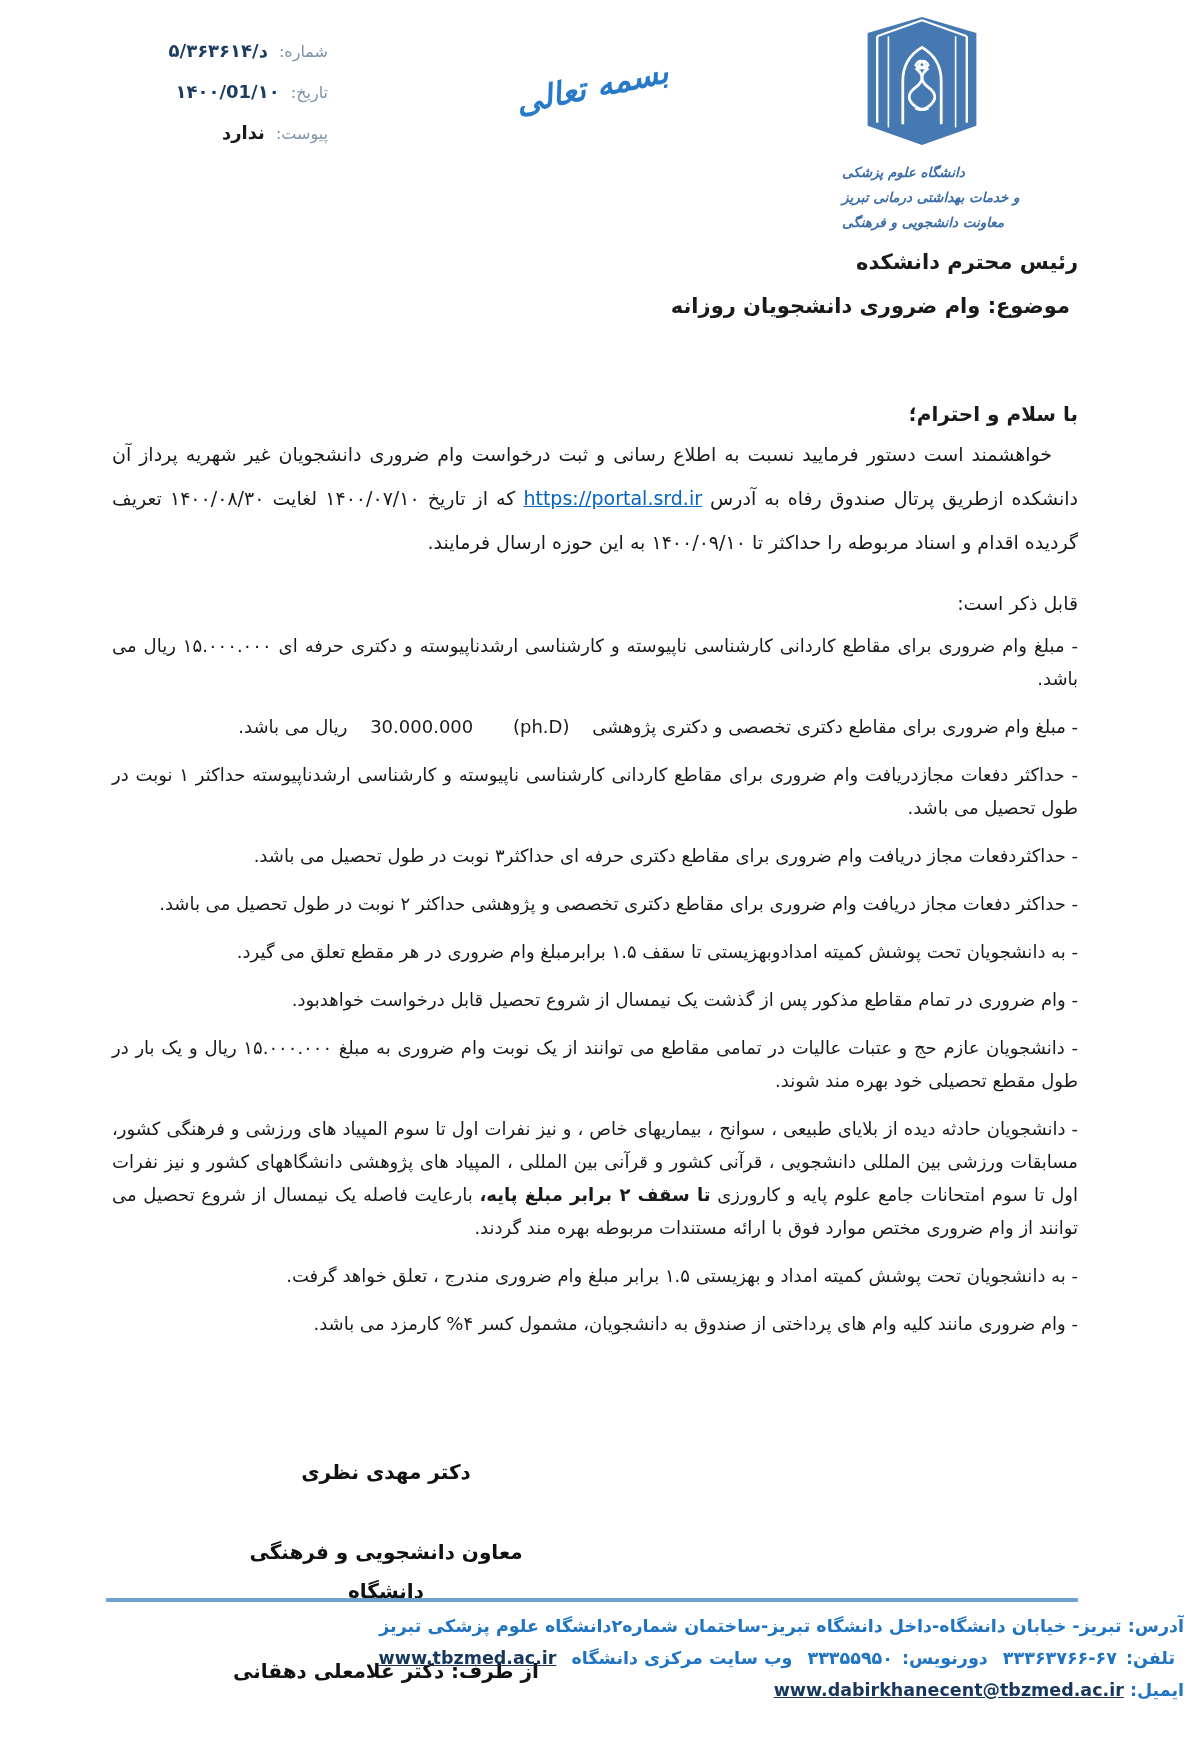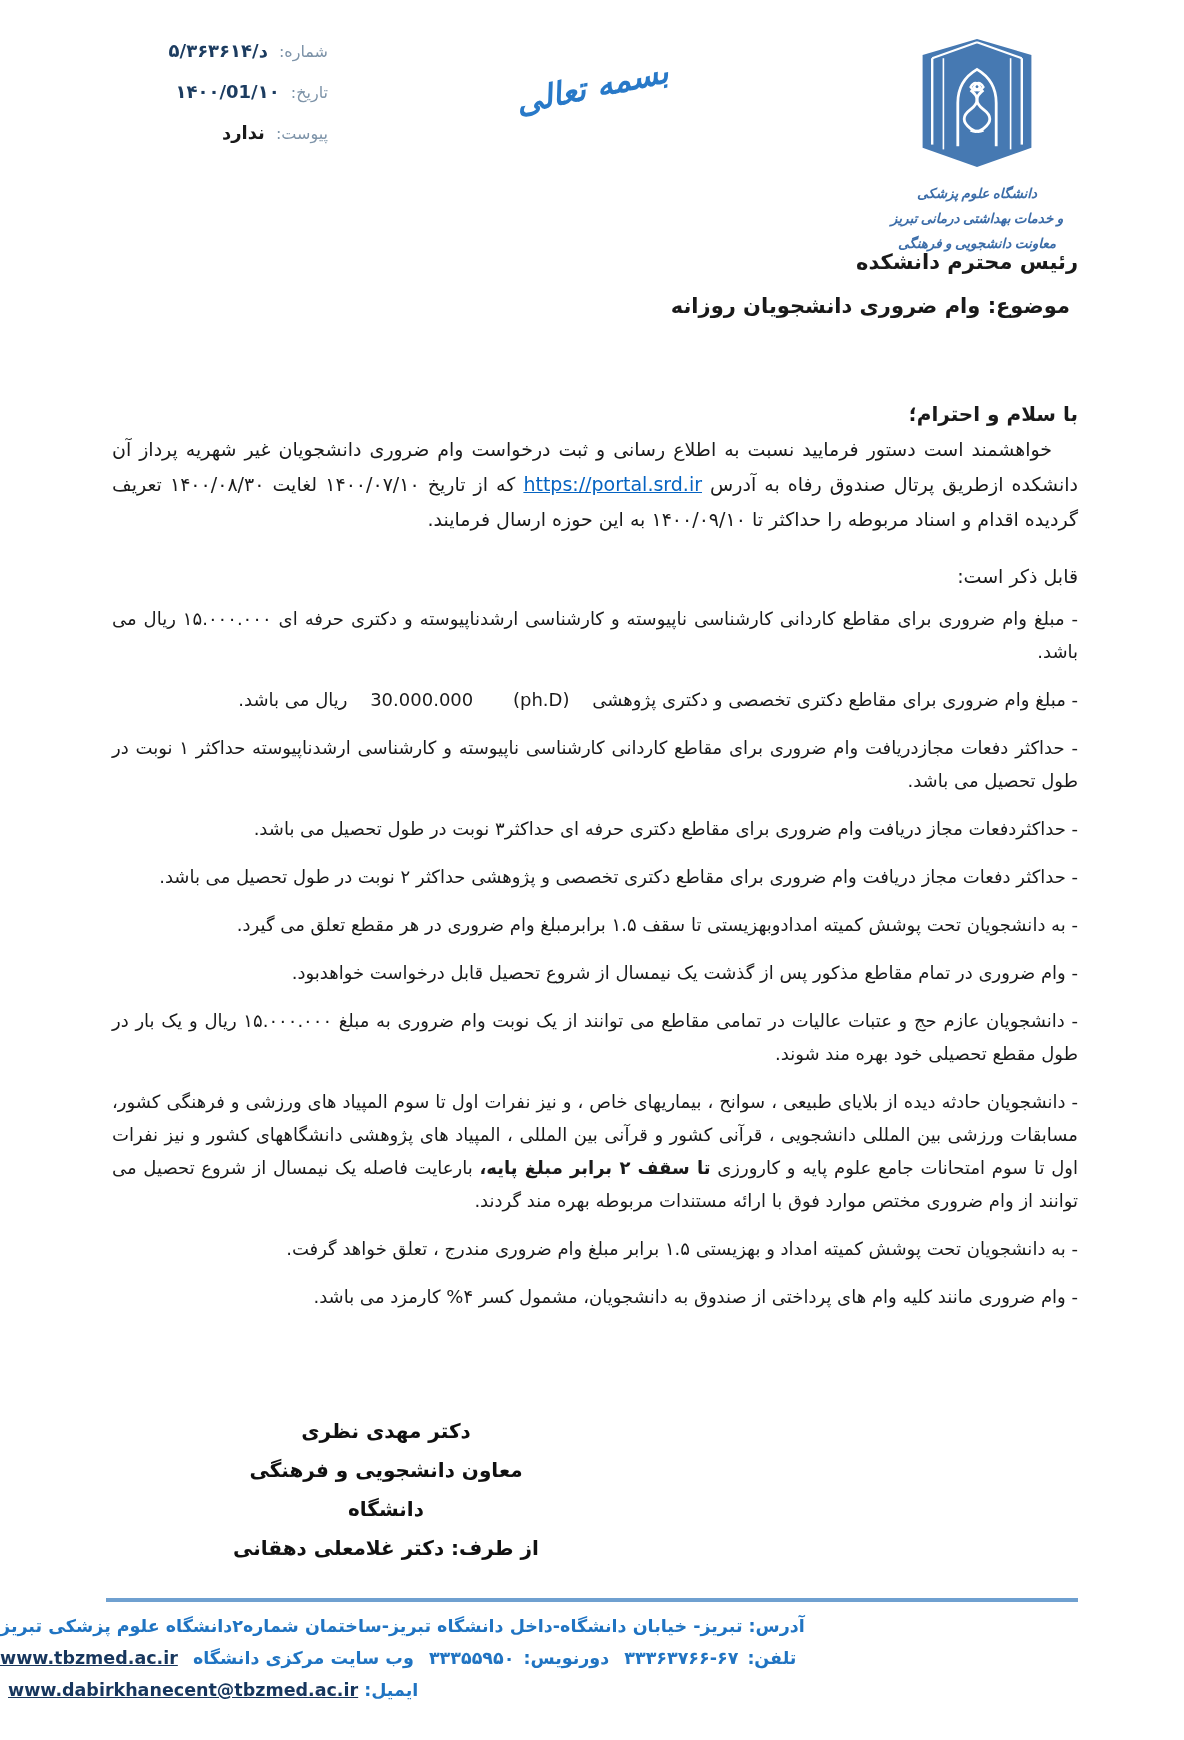--- a/index.html
+++ b/index.html
@@ -18,38 +18,38 @@
   .meta-value{font-weight:bold;color:#1c3c60;font-size:18px;margin-right:6px;}
   .meta-value.black{color:#1a1a1a;}
   
   .bismillah{
     position:absolute;top:68px;left:50%;
     transform:translateX(-50%) rotate(-12deg);
     color:#2879c8;font-size:32px;font-weight:bold;font-style:italic;
     white-space:nowrap;
   }
   
-  .logo-block{position:absolute;top:34px;right:72px;width:270px;text-align:center;font-family:Liberation Serif, serif;}
+  .logo-block{position:absolute;top:12px;right:72px;width:270px;text-align:left;}
   .logo-text{margin-top:6px;color:#3c6da8;font-size:13.5px;font-weight:bold;font-style:italic;line-height:1.85;}
   
   .content{position:absolute;top:250px;right:106px;left:112px;color:#1a1a1a;}
   .h-recipient{font-size:21px;font-weight:bold;margin:0 0 20px 0;}
   .h-subject{font-size:21px;font-weight:bold;margin:0 8px 84px 0;}
   .salutation{font-size:20px;font-weight:bold;margin:0 0 4px 0;}
-  .intro{font-size:19px;line-height:35px;text-align:justify;text-indent:26px;margin:6px 0 0 0;}
+  .intro{font-size:19px;line-height:44px;text-align:justify;text-indent:26px;margin:6px 0 0 0;}
   .intro a{color:#0563c1;text-decoration:underline;}
   .note-heading{font-size:19px;margin:28px 0 4px 0;}
   .bullet{font-size:18px;line-height:33px;text-align:justify;margin:15px 0;}
   .ltr-chunk{direction:ltr;unicode-bidi:embed;display:inline-block;margin:0 17px;}
   .bold-seg{font-weight:bold;}
   
   .signature{position:absolute;top:1412px;left:212px;width:348px;text-align:center;}
-  .signature div{font-size:20px;font-weight:bold;line-height:39px;color:#111;}
+  .signature div{font-size:20px;font-weight:bold;line-height:39px;color:#111;margin-top:41px;}
   
-  .footer{position:absolute;top:1598px;left:0;right:0;text-align:left;}
+  .footer{position:absolute;top:1598px;left:0;right:0;text-align:right;}
   .footer-rule{height:4px;background:#6fa0d0;margin:0 106px 8px 106px;}
   .footer-line{color:#2074c2;font-weight:bold;font-size:17.5px;line-height:32px;}
   .footer-seg{margin:0 9px;}
   .footer-url{color:#17365d;text-decoration:underline;font-weight:bold;}
   .footer-email{color:#17365d;font-weight:bold;direction:ltr;unicode-bidi:embed;display:inline-block;margin-left:8px;}
 </style>
 </head>
 <body>
 
 <div class="page">

